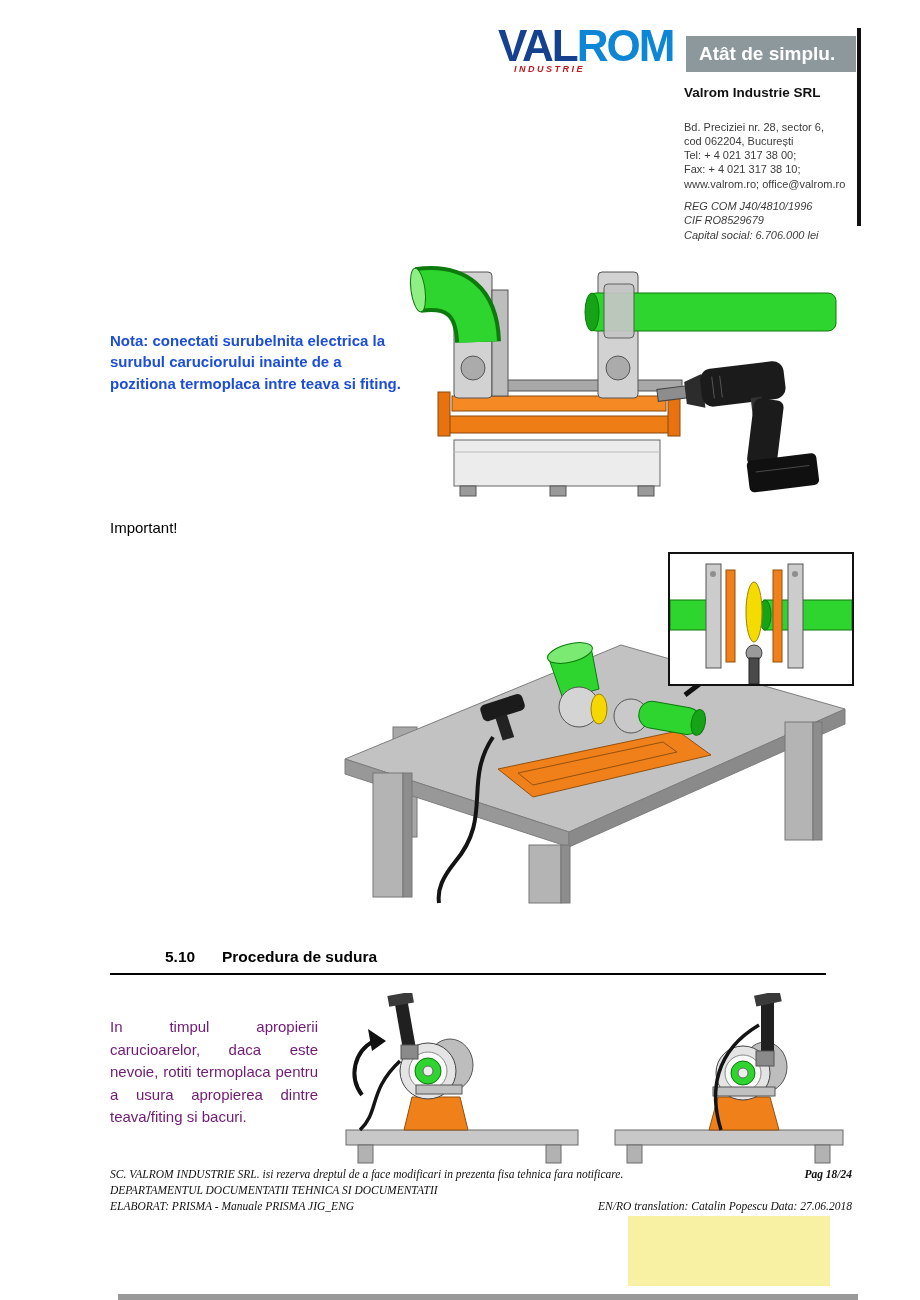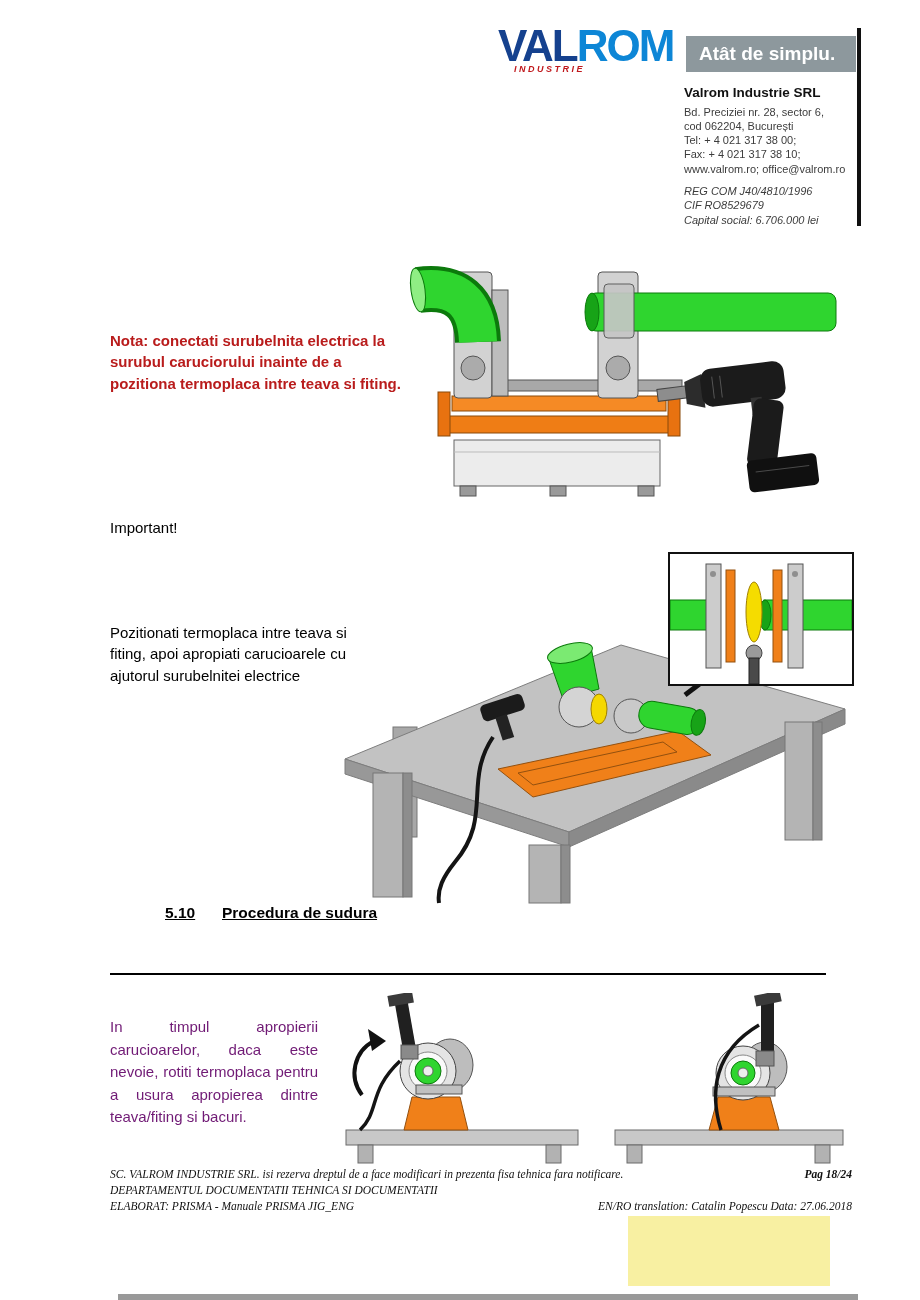--- a/index.html
+++ b/index.html
@@ -9,28 +9,28 @@
   .abs { position:absolute; }
 
   
   .logo { left:498px; top:24px; font-weight:bold; font-size:44px; letter-spacing:-2px; line-height:1; }
   .logo .val { color:#15418e; }
   .logo .rom { color:#0d86d6; }
   .logo .industrie { display:block; font-size:9px; letter-spacing:2.5px; color:#c0181c; font-style:italic; font-weight:bold; margin:-3px 0 0 16px; }
   .tagline { left:686px; top:36px; width:170px; height:36px; background:#8d989d; color:#ffffff; font-weight:bold; font-size:19px; display:flex; align-items:center; padding-left:13px; }
   .vbar { left:857px; top:28px; width:4px; height:198px; background:#101010; }
   .company { left:684px; top:84px; width:176px; font-size:11px; color:#3c3c3c; line-height:1.3; }
-  .company .name { font-size:13.5px; font-weight:bold; color:#111; margin-bottom:3px; }
+  .company .name { font-size:13.5px; font-weight:bold; color:#111; margin-bottom:18px; }
   .company .registry { margin-top:8px;font-style:italic; }
 
   
-  .nota { left:110px; top:330px; width:292px; font-weight:bold; font-size:15px; line-height:1.42; color:#b91c1c; }
+  .nota { left:110px; top:330px; width:292px; font-weight:bold; font-size:15px; line-height:1.42; color:#1d4ed8; }
   .important { left:110px; top:517px; width:220px; font-weight:normal; font-size:15px; line-height:1.42; color:#000; }
   .para1 { left:110px; top:622px; width:238px; font-size:15px; line-height:1.42; color:#000; }
-  .section-heading { left:165px; top:904px; font-weight:bold; font-size:15.5px; display:flex; color:#000;text-decoration:underline; }
+  .section-heading { left:165px; top:948px; font-weight:bold; font-size:15.5px; display:flex; color:#000; }
   .section-heading .num { width:57px; }
   .rule { left:110px; top:973px; width:716px; border-top:2px solid #000; }
   .para2 { left:110px; top:1016px; width:208px; font-size:15px; line-height:1.5; text-align:justify; color:#701a75; }
 
   
   .illus1 { left:402px; top:256px; }
   .illus2 { left:333px; top:537px; }
   .inset  { left:668px; top:552px; width:186px; height:134px; border:2px solid #111; background:#fff; z-index:5; }
   .illus3 { left:316px; top:993px; }
   .illus4 { left:593px; top:993px; }
@@ -68,21 +68,20 @@
       <div>Capital social: 6.706.000 lei</div>
     </div>
   </div>
 
   <div class="abs nota">Nota: conectati surubelnita electrica la surubul caruciorului inainte de a pozitiona termoplaca intre teava si fiting.</div>
 
   <div class="abs important">
     <div>Important!</div>
   </div>
 
-  <div class="abs para1">Pozitionati termoplaca intre teava si fiting, apoi apropiati carucioarele cu ajutorul surubelnitei electrice</div>
 
   <div class="abs section-heading">
     <span class="num">5.10</span>
     <span>Procedura de sudura</span>
   </div>
   <div class="abs rule"></div>
 
   <div class="abs para2">In timpul apropierii carucioarelor, daca este nevoie, rotiti termoplaca pentru a usura apropierea dintre teava/fiting si bacuri.</div>
 
   <svg class="abs illus1" width="442" height="260" viewBox="0 0 442 260">

